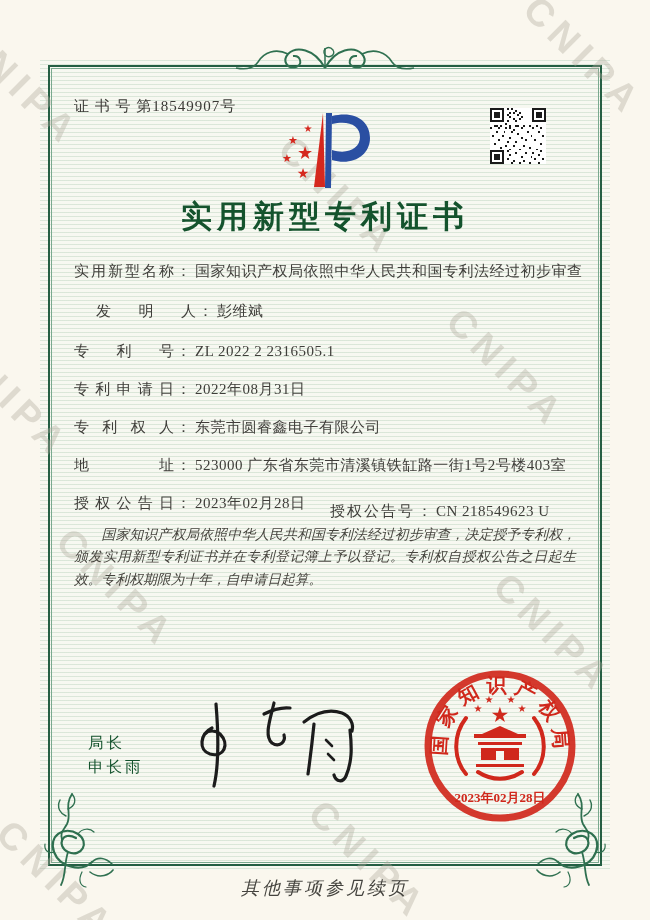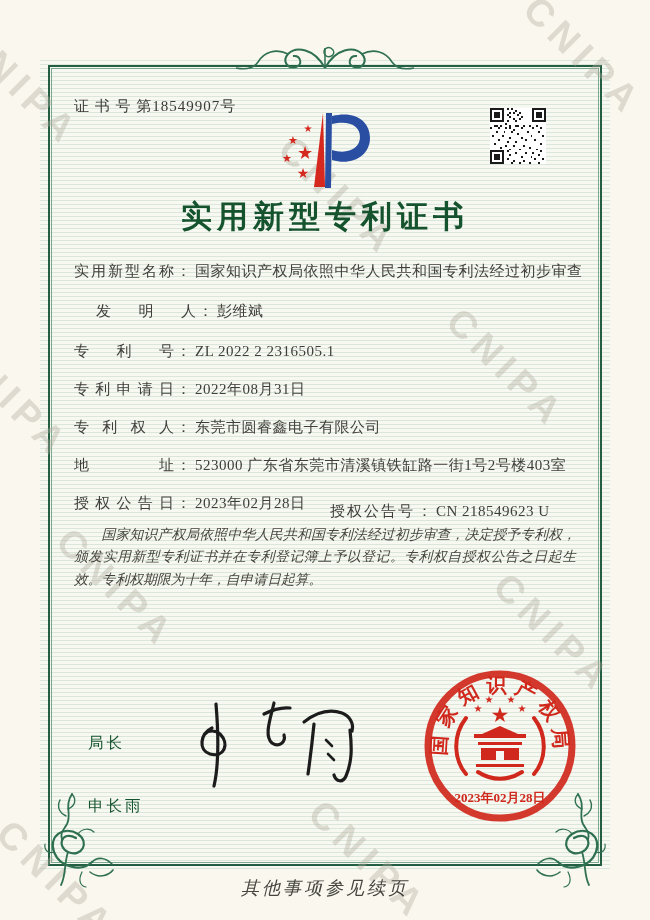--- a/index.html
+++ b/index.html
@@ -194,21 +194,21 @@
           <span class="g-label">授权公告号</span><span class="f-colon">：</span><span class="f-value">CN 218549623 U</span>
         </span>
       </div>
     </div>
 
     <div class="paras">
       <p>国家知识产权局依照中华人民共和国专利法经过初步审查，决定授予专利权，颁发实用新型专利证书并在专利登记簿上予以登记。专利权自授权公告之日起生效。专利权期限为十年，自申请日起算。</p>
     </div>
 
     <div class="signer" style="top:733px;">局长</div>
-    <div class="signer" style="top:757px;margin-top:39px;">申长雨</div>
+    <div class="signer" style="top:757px;">申长雨</div>
 
     <svg class="sig" width="180" height="90" viewBox="0 0 180 90">
       <g fill="none" stroke="#1c1c1c" stroke-width="3.2" stroke-linecap="round">
         <path d="M34,30 C22,36 20,52 32,56 C46,60 52,46 42,36 C38,32 30,32 27,36"></path>
         <path d="M38,6 C40,30 42,62 36,88"></path>
         <path d="M86,16 C96,11 104,9 112,10"></path>
         <path d="M96,5 C92,22 86,38 94,45 C101,50 108,44 106,37"></path>
         <path d="M126,24 C140,13 152,11 164,15 C172,18 176,26 174,33"></path>
         <path d="M136,26 C134,46 132,62 130,76"></path>
         <path d="M172,32 C174,50 174,64 168,78 C165,85 158,84 156,77"></path>

